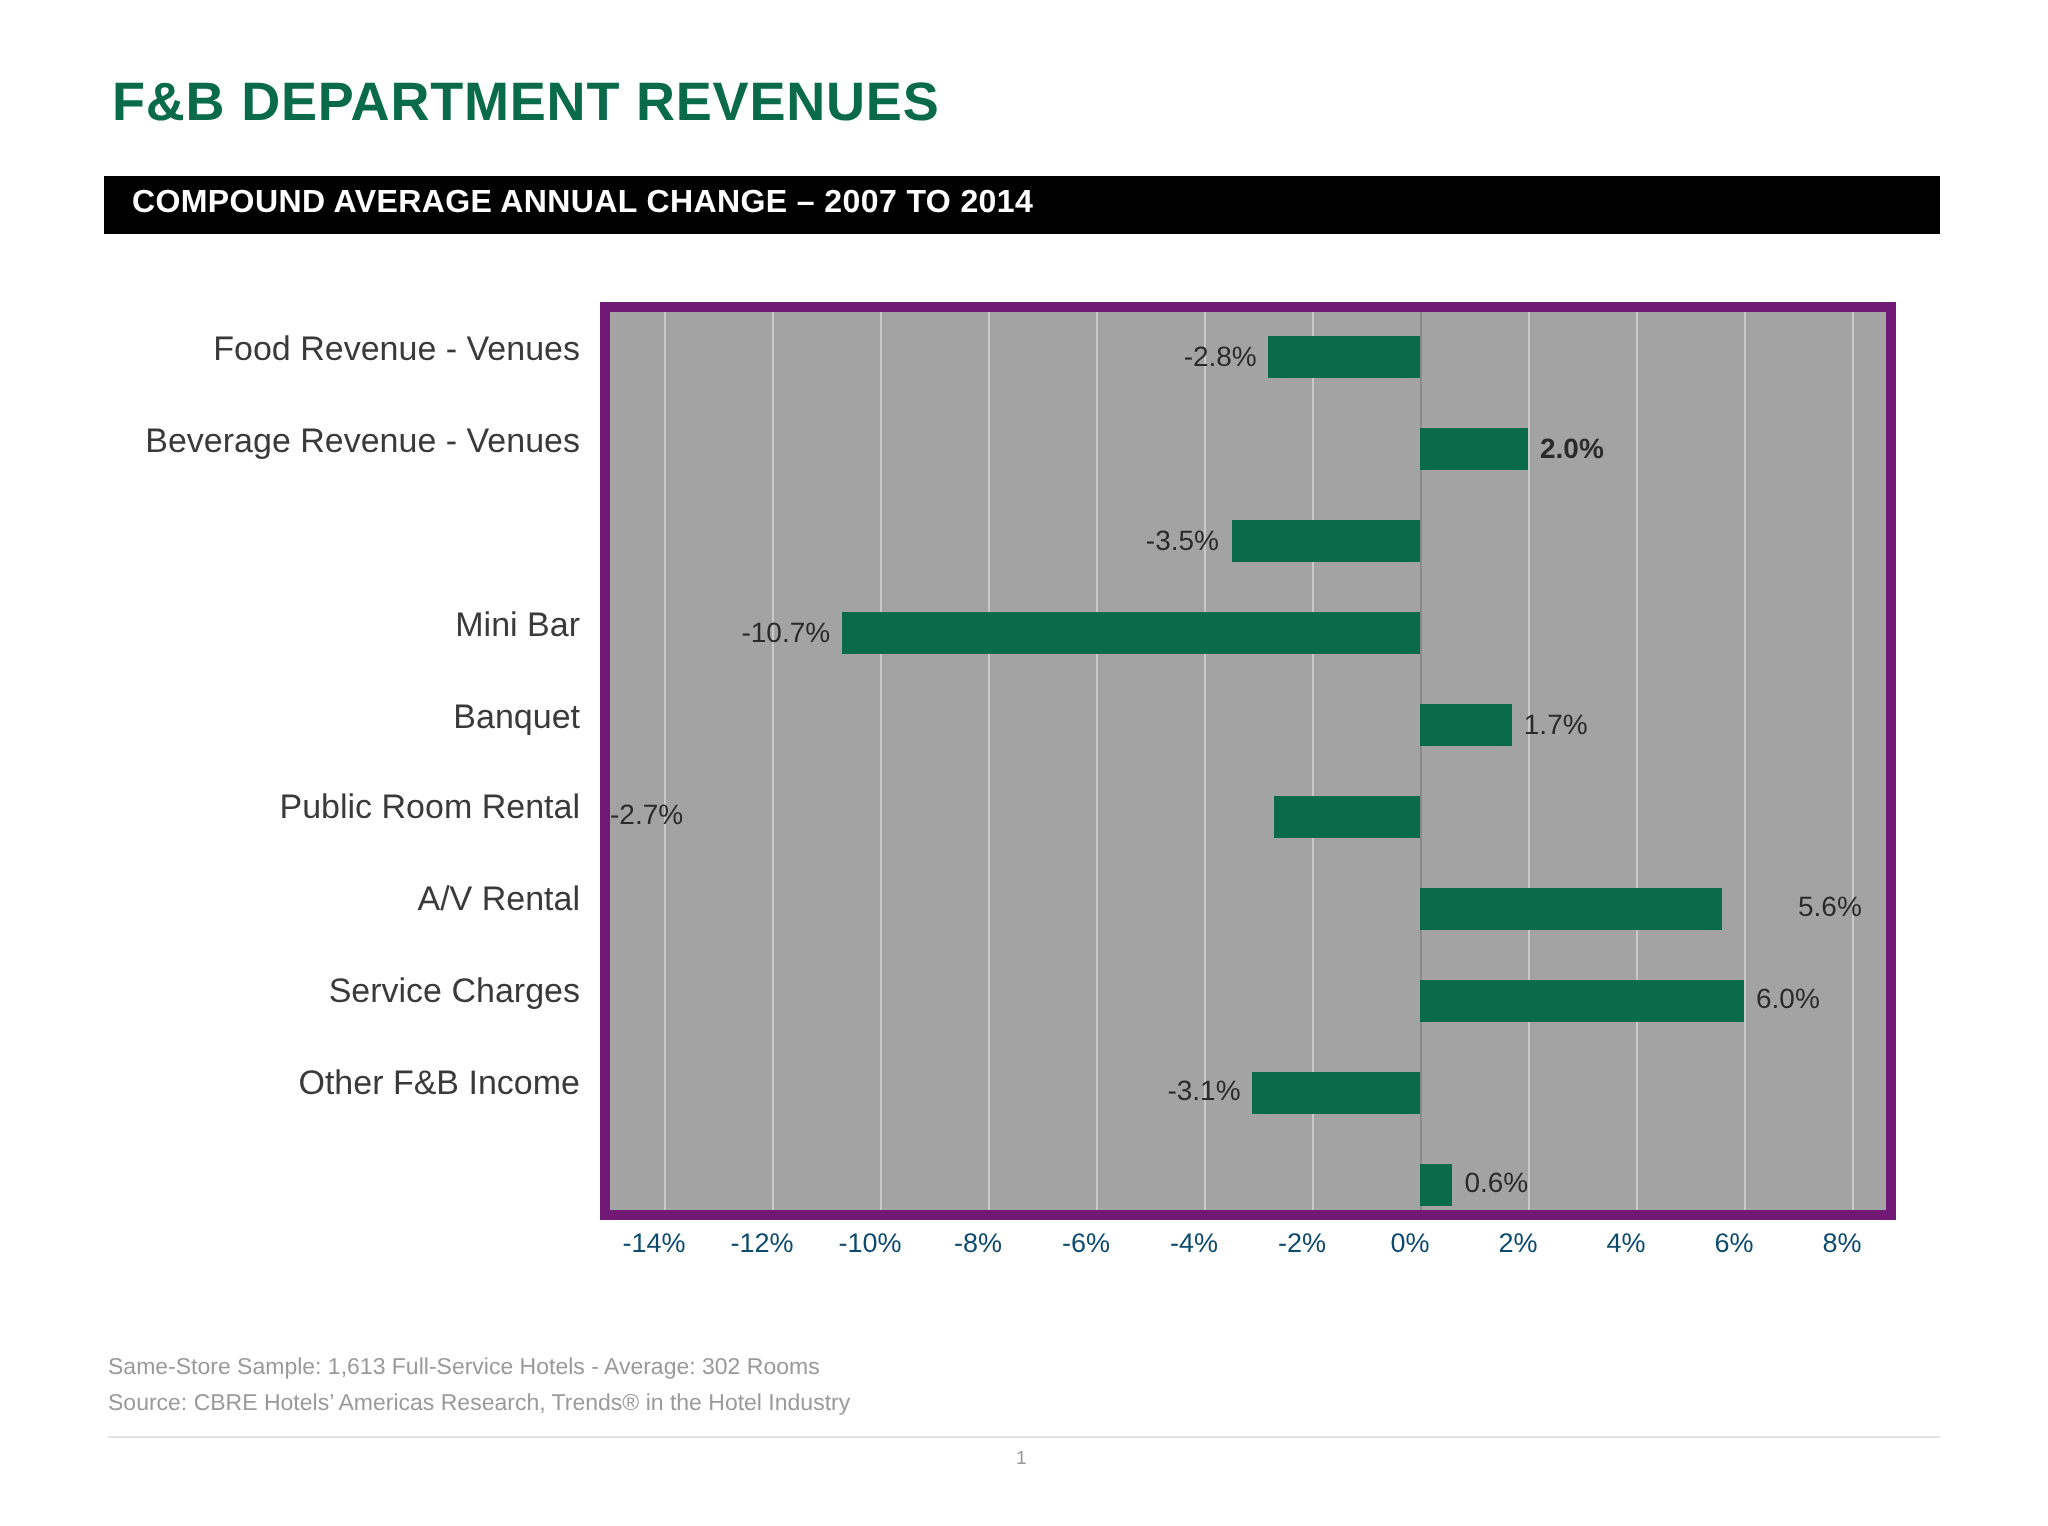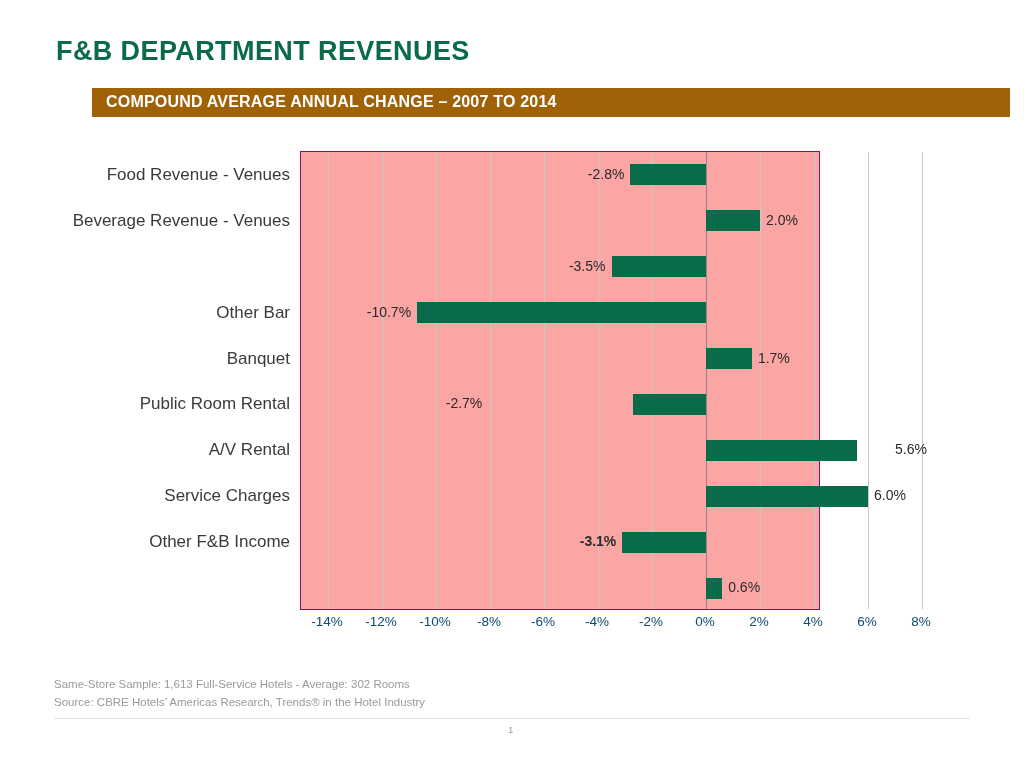--- a/index.html
+++ b/index.html
@@ -35,44 +35,43 @@
     white-space: nowrap;
   }
 
   
   .subtitle-bar {
     position: absolute;
     left: 52px;
     top: 88px;
     width: 918px;
     height: 29px;
-    background: #a16207;
-    margin-left: 40px;
+    background: #000000;
   }
   .subtitle-text {
     position: absolute;
     left: 14px;
     top: 5px;
     font-size: 16px;
     font-weight: bold;
     color: #ffffff;
     letter-spacing: 0.2px;
     white-space: nowrap;
   }
 
   
   .chart-area {
     position: absolute;
     left: 300px;
     top: 151px;
-    width: 520px;
+    width: 648px;
     height: 459px;
-    border: 1px solid #701a75;
+    border: 5px solid #701a75;
     box-sizing: border-box;
-    background: #fca5a5;
+    background: #a3a3a3;
   }
   .gridline {
     position: absolute;
     top: 0;
     bottom: 0;
     width: 1px;
     background: #c9c9c9;
   }
   .zeroline {
     position: absolute;
@@ -175,21 +174,21 @@
 
   <div class="slide-title">F&amp;B DEPARTMENT REVENUES</div>
 
   <div class="subtitle-bar">
     <div class="subtitle-text">COMPOUND AVERAGE ANNUAL CHANGE – 2007 TO 2014</div>
   </div>
 
   <div class="cat-wrap">
       <div class="cat-label" style="top: 13.95px;">Food Revenue - Venues</div>
       <div class="cat-label" style="top: 59.85px;">Beverage Revenue - Venues</div>
-      <div class="cat-label" style="top: 151.65px;">Other Bar</div>
+      <div class="cat-label" style="top: 151.65px;">Mini Bar</div>
       <div class="cat-label" style="top: 197.55px;">Banquet</div>
       <div class="cat-label" style="top: 243.45px;">Public Room Rental</div>
       <div class="cat-label" style="top: 289.35px;">A/V Rental</div>
       <div class="cat-label" style="top: 335.25px;">Service Charges</div>
       <div class="cat-label" style="top: 381.15px;">Other F&amp;B Income</div>
     </div>
 
   <div class="chart-area">
       <div class="gridline" style="left: 27px;"></div>
       <div class="gridline" style="left: 81px;"></div>
@@ -199,35 +198,35 @@
       <div class="gridline" style="left: 297px;"></div>
       <div class="gridline" style="left: 351px;"></div>
       <div class="zeroline" style="left: 405px;"></div>
       <div class="gridline" style="left: 459px;"></div>
       <div class="gridline" style="left: 513px;"></div>
       <div class="gridline" style="left: 567px;"></div>
       <div class="gridline" style="left: 621px;"></div>
       <div class="bar" style="left: 329.4px; width: 75.6px; top: 12.45px; background: rgb(10, 107, 75);"></div>
       <div class="val-label" style="top: 13.95px; left: 0px; width: 323.4px; text-align: right;">-2.8%</div>
       <div class="bar" style="left: 405px; width: 54px; top: 58.35px; background: rgb(10, 107, 75);"></div>
-      <div class="val-label" style="top: 59.85px; left: 465px; text-align: left;">2.0%</div>
+      <div class="val-label" style="top: 59.85px; left: 465px; text-align: left; font-weight: bold;">2.0%</div>
       <div class="bar" style="left: 310.5px; width: 94.5px; top: 104.25px; background: rgb(10, 107, 75);"></div>
       <div class="val-label" style="top: 105.75px; left: 0px; width: 304.5px; text-align: right;">-3.5%</div>
       <div class="bar" style="left: 116.1px; width: 288.9px; top: 150.15px; background: rgb(10, 107, 75);"></div>
       <div class="val-label" style="top: 151.65px; left: 0px; width: 110.1px; text-align: right;">-10.7%</div>
       <div class="bar" style="left: 405px; width: 45.9px; top: 196.05px; background: rgb(10, 107, 75);"></div>
       <div class="val-label" style="top: 197.55px; left: 456.9px; text-align: left;">1.7%</div>
       <div class="bar" style="left: 332.1px; width: 72.9px; top: 241.95px; background: rgb(10, 107, 75);"></div>
-      <div class="val-label" style="top: 243.45px; left: 0px; width: 326.1px; text-align: center;">-2.7%</div>
+      <div class="val-label" style="top: 243.45px; left: 0px; width: 326.1px; text-align: left;">-2.7%</div>
       <div class="bar" style="left: 405px; width: 151.2px; top: 287.85px; background: rgb(10, 107, 75);"></div>
       <div class="val-label" style="top: 289.35px; left: 594px; text-align: right;">5.6%</div>
       <div class="bar" style="left: 405px; width: 162px; top: 333.75px; background: rgb(10, 107, 75);"></div>
       <div class="val-label" style="top: 335.25px; left: 573px; text-align: center;">6.0%</div>
       <div class="bar" style="left: 321.3px; width: 83.7px; top: 379.65px; background: rgb(10, 107, 75);"></div>
-      <div class="val-label" style="top: 381.15px; left: 0px; width: 315.3px; text-align: right; font-weight: bold;">-3.1%</div>
+      <div class="val-label" style="top: 381.15px; left: 0px; width: 315.3px; text-align: right;">-3.1%</div>
       <div class="bar" style="left: 405px; width: 16.2px; top: 425.55px; background: rgb(10, 107, 75);"></div>
       <div class="val-label" style="top: 427.05px; left: 427.2px; text-align: left;">0.6%</div>
     </div>
 
   <div class="xticks">
       <div class="xtick" style="left: 27px;">-14%</div>
       <div class="xtick" style="left: 81px;">-12%</div>
       <div class="xtick" style="left: 135px;">-10%</div>
       <div class="xtick" style="left: 189px;">-8%</div>
       <div class="xtick" style="left: 243px;">-6%</div>

